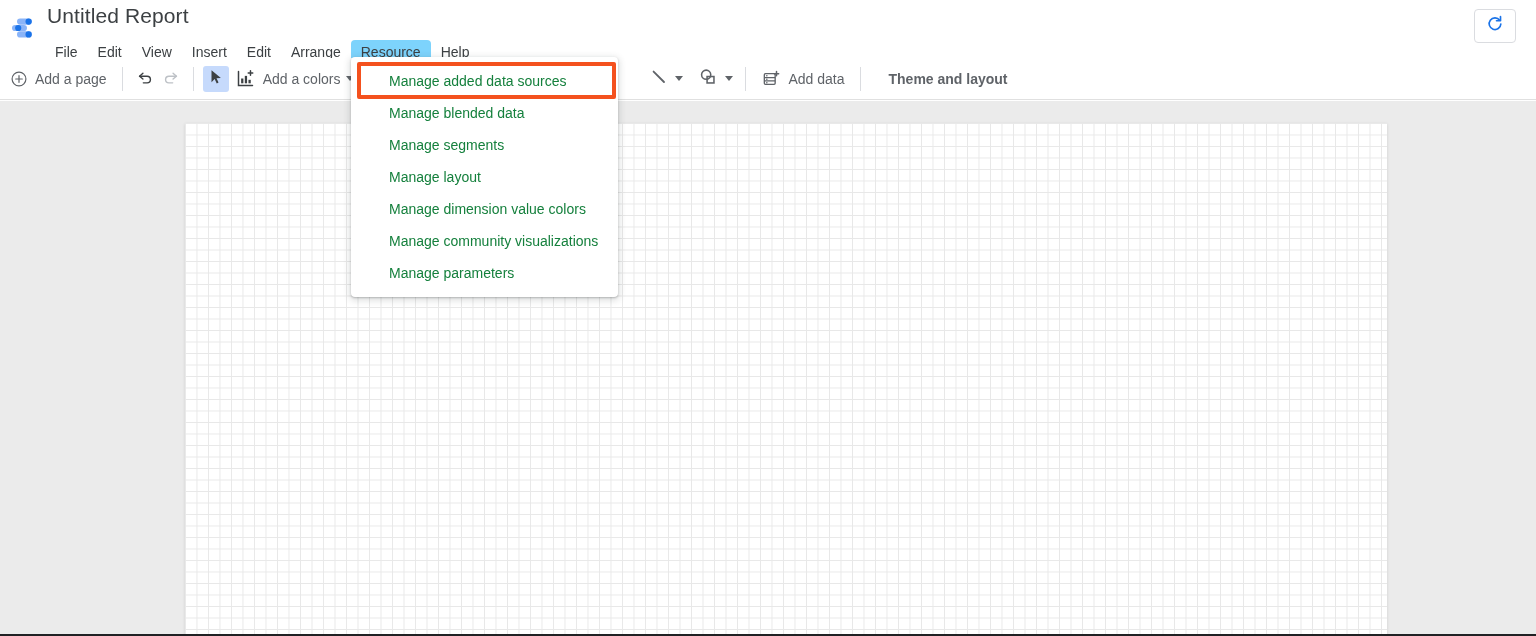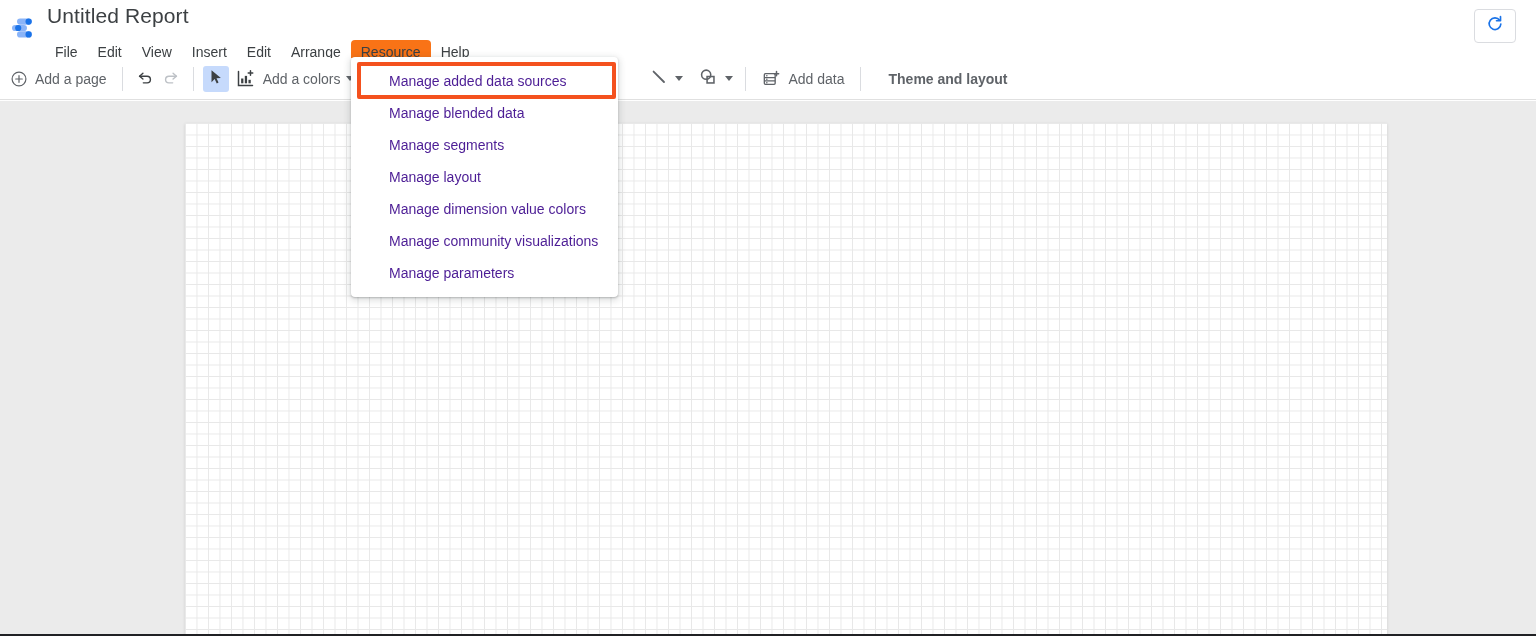--- a/index.html
+++ b/index.html
@@ -59,21 +59,21 @@
   .menu-item {
     font-size: 14px;
     color: #3c4043;
     line-height: 22px;
     padding: 1px 10px;
     border-radius: 4px;
     cursor: pointer;
     white-space: nowrap;
   }
   .menu-item.active {
-    background: #f97316;
+    background: #7dd3fc;
   }
 
   .refresh-btn {
     position: absolute;
     right: 20px;
     top: 9px;
     width: 42px;
     height: 34px;
     border: 1px solid #dadce0;
     border-radius: 4px;
@@ -192,21 +192,21 @@
     padding: 8px 0;
     z-index: 50;
   }
 
   .dd-item {
     height: 32px;
     display: flex;
     align-items: center;
     padding-left: 38px;
     font-size: 14px;
-    color: #4c1d95;
+    color: #15803d;
     cursor: pointer;
     white-space: nowrap;
   }
 
   .dd-item.highlighted {
     position: relative;
   }
 
   .highlight-box {
     position: absolute;

